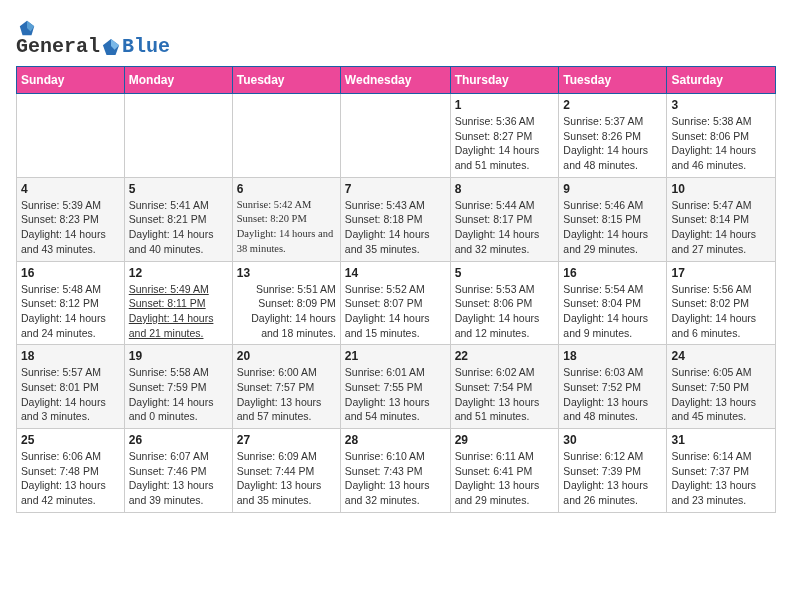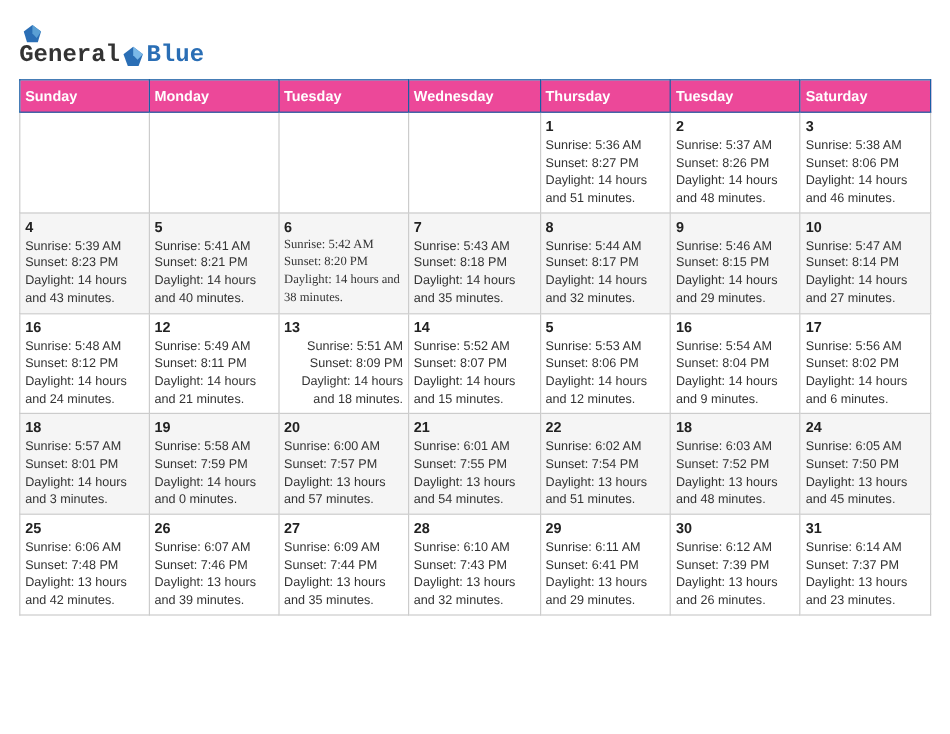--- a/index.html
+++ b/index.html
@@ -195,21 +195,21 @@
       </tr>
       <tr>
         <td>
           <span class="day-num">16</span>
           <div class="day-info" style="white-space: pre-line;">Sunrise: 5:48 AM
 Sunset: 8:12 PM
 Daylight: 14 hours and 24 minutes.</div>
         </td>
         <td>
           <span class="day-num">12</span>
-          <div class="day-info" style="white-space: pre-line;">Sunrise: 5:49 AM
+          <div class="day-info" style="white-space: pre-line; text-decoration: underline;">Sunrise: 5:49 AM
 Sunset: 8:11 PM
 Daylight: 14 hours and 21 minutes.</div>
         </td>
         <td>
           <span class="day-num">13</span>
           <div class="day-info" style="white-space: pre-line; text-align: right;">Sunrise: 5:51 AM
 Sunset: 8:09 PM
 Daylight: 14 hours and 18 minutes.</div>
         </td>
         <td>

